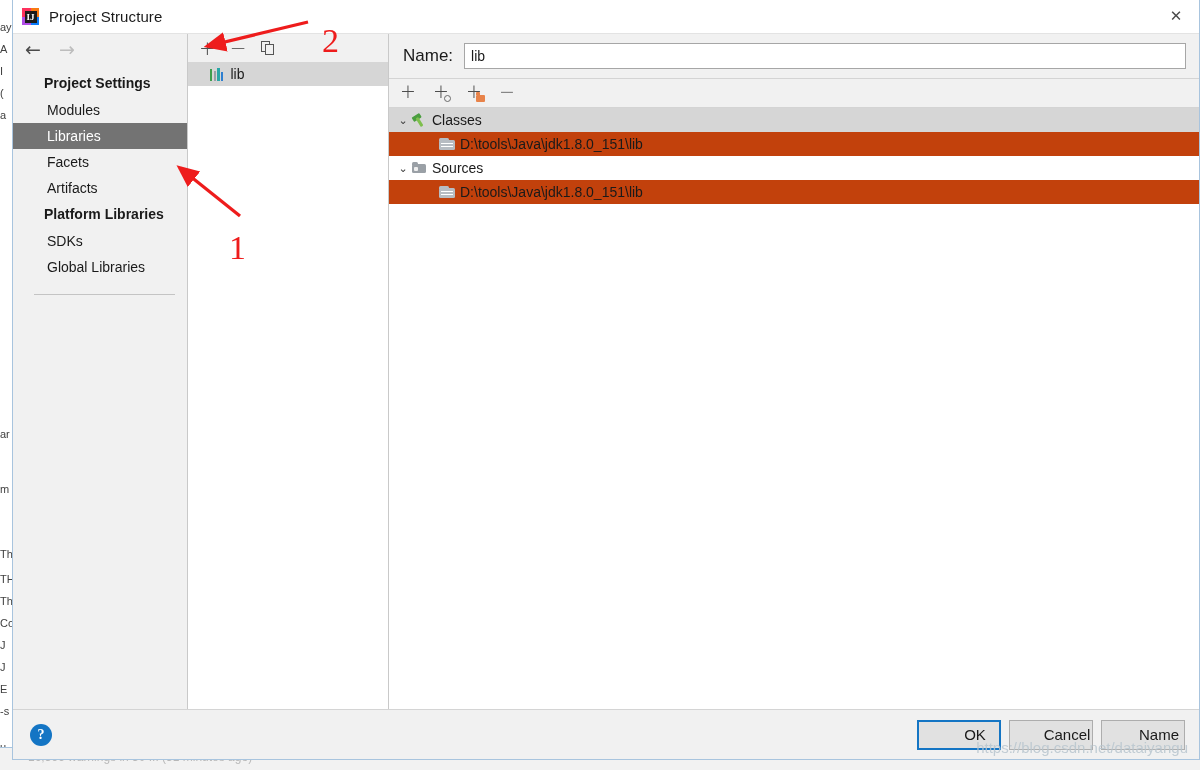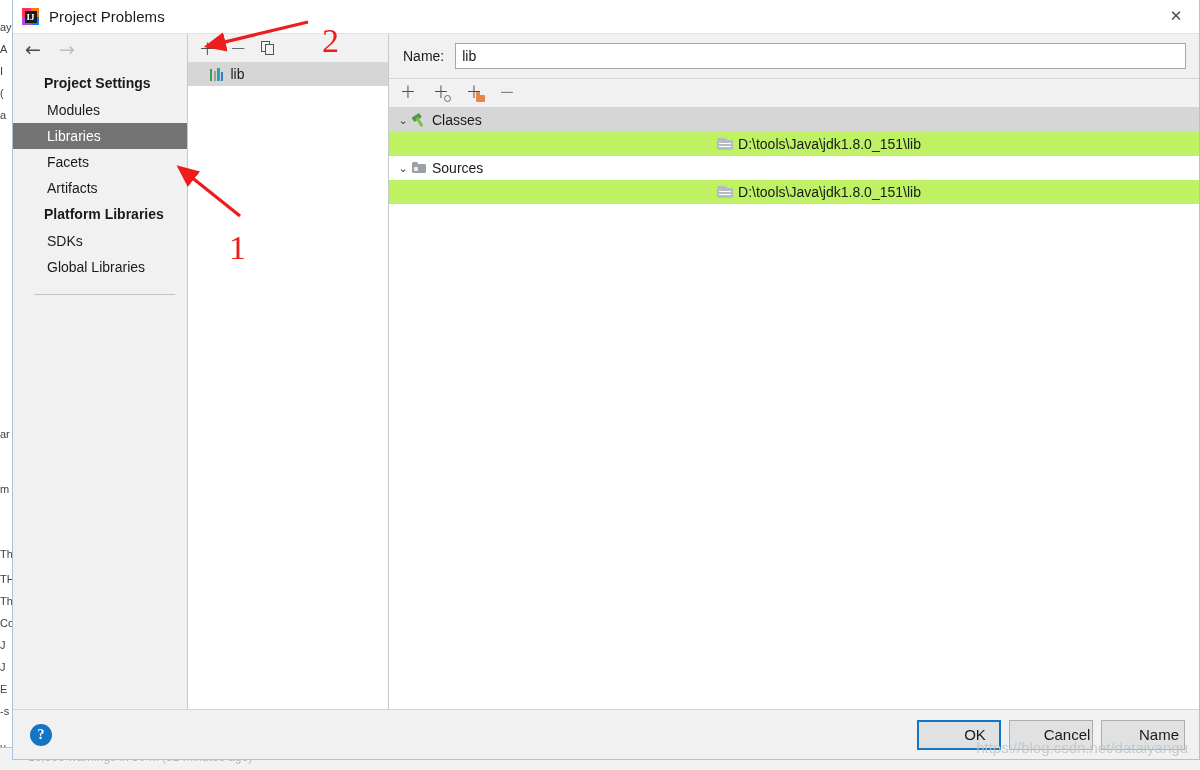--- a/index.html
+++ b/index.html
@@ -250,21 +250,21 @@
   }
   #name-row {
     height: 44px;
     min-height: 44px;
     display: flex;
     align-items: center;
     padding: 0 13px 0 14px;
     gap: 11px;
     border-bottom: 1px solid #d4d4d4;
   }
-  #name-label { font-size: 14px; color: #1a1a1a; text-align: center; }
+  #name-label { font-size: 17px; color: #1a1a1a; text-align: center; }
   #name-input {
     flex: 1;
     height: 26px;
     background: #ffffff;
     border: 1px solid #a6a6a6;
     box-sizing: border-box;
     font-family: "Liberation Sans", sans-serif;
     font-size: 14px;
     color: #1a1a1a;
     padding: 0 6px;
@@ -317,21 +317,21 @@
     padding-top: 0;
   }
   .tree-node {
     height: 24px;
     display: flex;
     align-items: center;
     font-size: 14px;
     cursor: pointer;
   }
   .tree-node.group { background: #d6d6d6; padding-left: 6px; }
-  .tree-node.leaf  { padding-left: 50px; background: #bef264; justify-content: center; }
+  .tree-node.leaf  { padding-left: 50px; background: #c2410c; }
   .chevron {
     width: 16px; height: 16px;
     display: flex; align-items: center; justify-content: center;
     color: #3c3c3c; font-size: 11px;
     font-family: "DejaVu Sans", sans-serif;
     flex: none;
   }
   .node-label { margin-left: 5px; }
 
   .ico-hammer { width: 16px; height: 16px; position: relative; flex: none; }
@@ -475,21 +475,21 @@
 
   <div id="titlebar">
     <div id="app-icon">
       <span class="q1"></span>
         <span class="q2"></span>
       <span class="q3"></span>
         <span class="q4"></span>
       <span class="inner"></span>
       <span class="glyph">IJ</span>
     </div>
-    <div id="dialog-title">Project Problems</div>
+    <div id="dialog-title">Project Structure</div>
     <div id="close-btn">✕</div>
   </div>
 
   <div id="dialog-body">
 
     <div id="sidebar">
       <div id="nav-buttons">
         <span class="nav-arrow enabled">←</span>
         <span class="nav-arrow disabled">→</span>
       </div>

